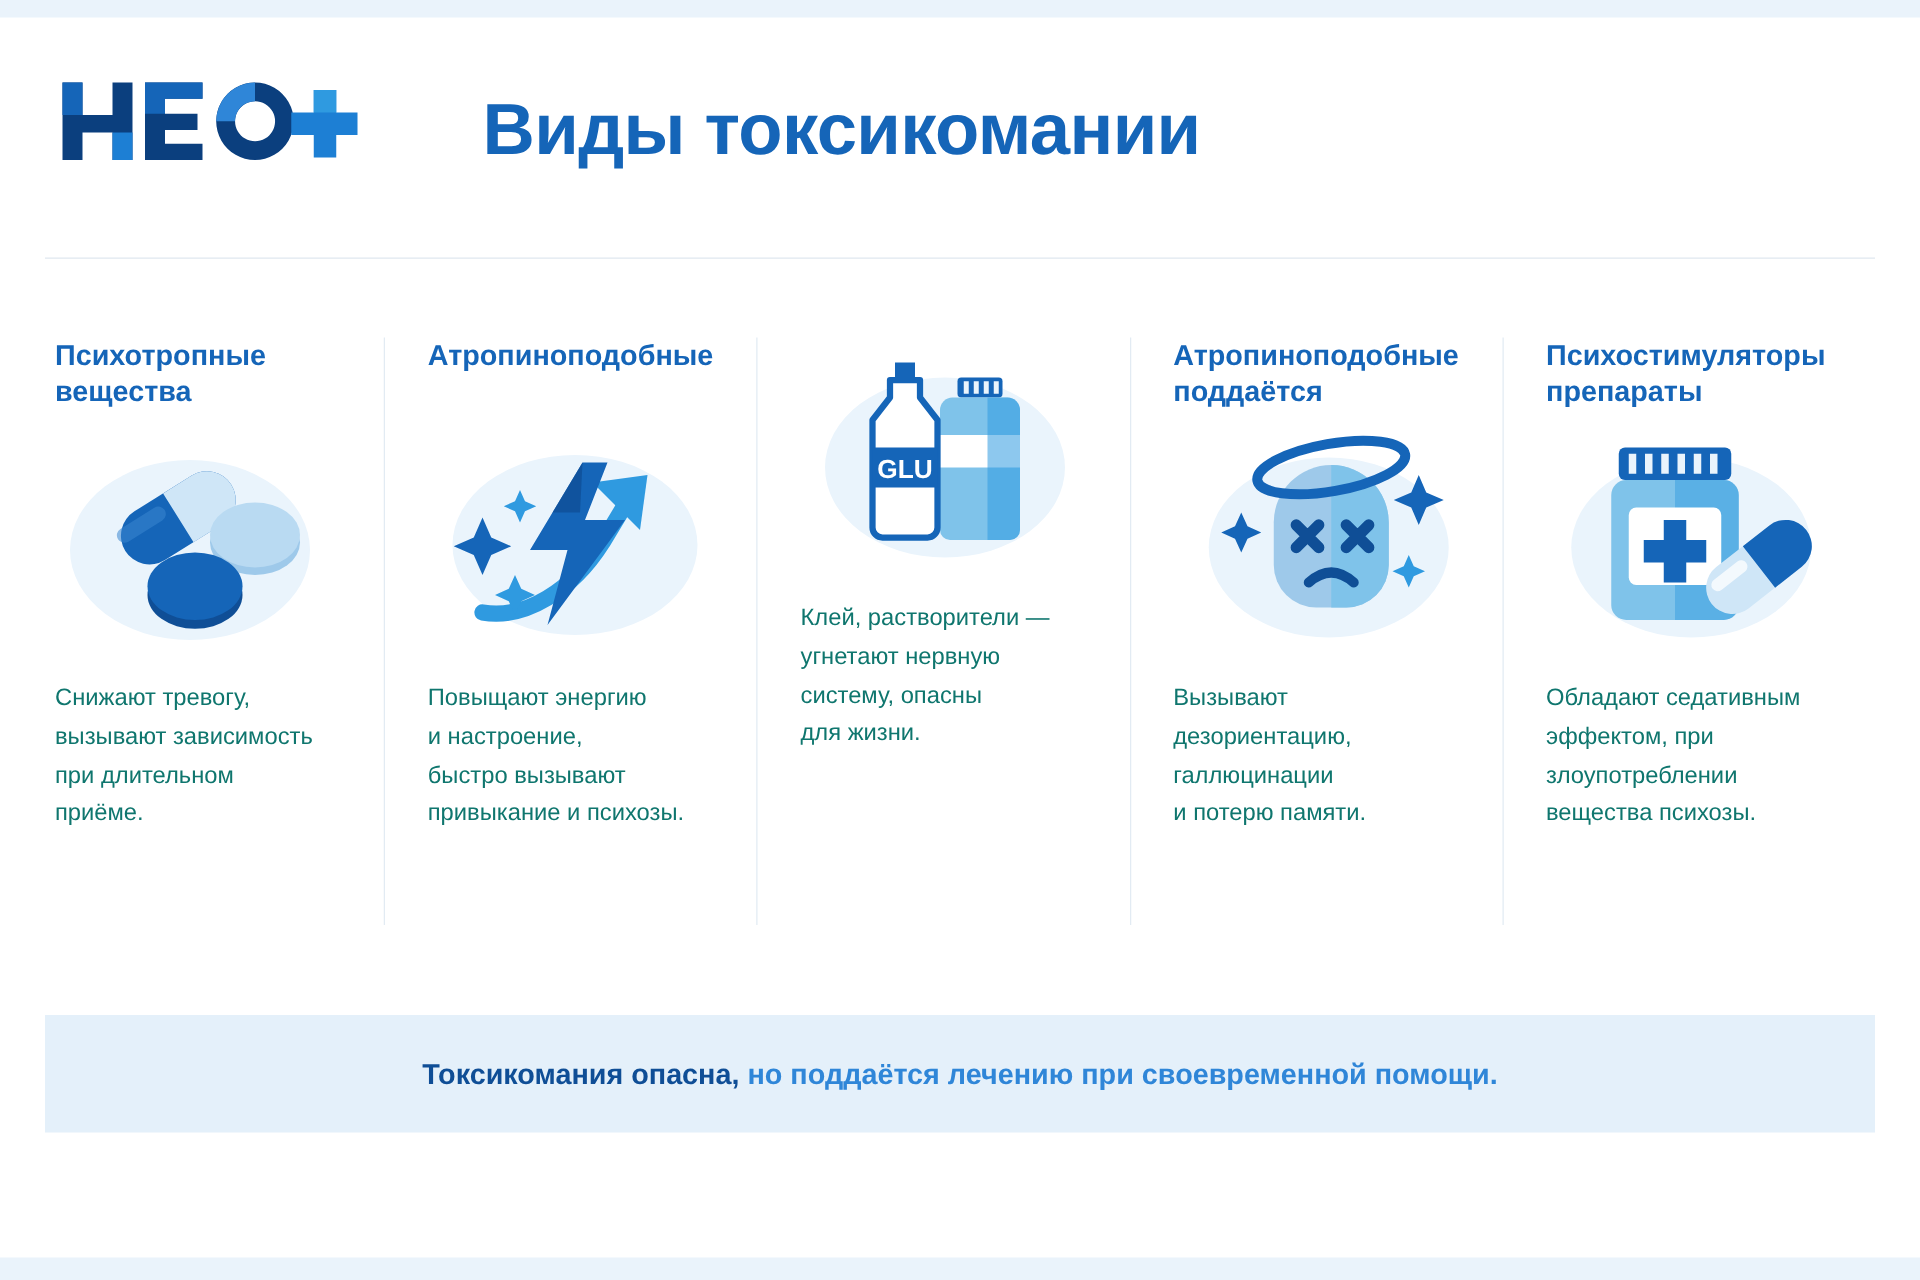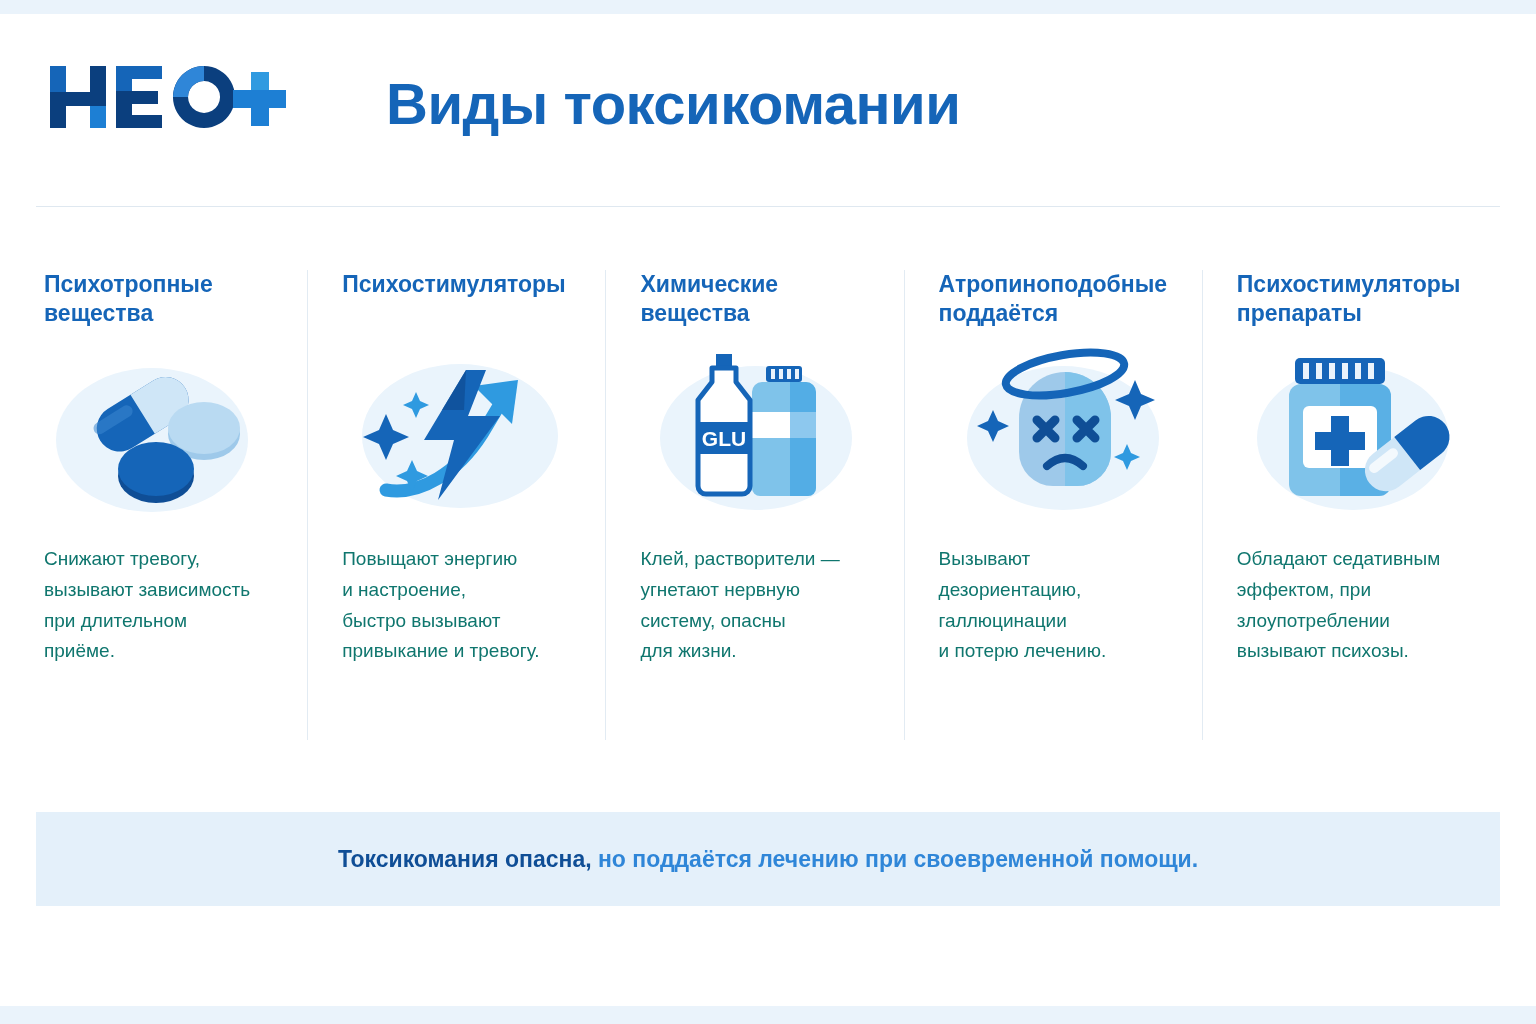--- a/index.html
+++ b/index.html
@@ -187,44 +187,43 @@
           <ellipse cx="112" cy="121" rx="38" ry="27" fill="#1565b8"></ellipse>
         </svg>
       </div>
       <div class="col-desc">Снижают тревогу,
 вызывают зависимость
 при длительном
 приёме.</div>
     </div>
 
     <div class="col">
-      <div class="col-title">Психостимуляторы</div>
+      <div class="col-title">Атропиноподобные</div>
       <div class="icon-wrap">
         <svg width="240" height="180" viewBox="0 0 240 180" xmlns="http://www.w3.org/2000/svg">
           <ellipse cx="118" cy="88" rx="98" ry="72" fill="#eaf4fc"></ellipse>
 
           <path d="M44 142 C78 148 116 124 140 86 L158 56" stroke="#2f9ae0" stroke-width="13" fill="none" stroke-linecap="round"></path>
           <path d="M132 38 L176 32 L170 76 Z" fill="#2f9ae0"></path>
 
           <path d="M124 22 L82 92 h30 l-16 60 l62 -84 h-32 l18 -46 Z" fill="#1565b8"></path>
           <path d="M124 22 L100 62 h22 Z" fill="#0f4e96" opacity="0.75"></path>
 
           <path d="M44 66 l7 16 l16 7 l-16 7 l-7 16 l-7 -16 l-16 -7 l16 -7 Z" fill="#1565b8"></path>
           <path d="M70 112 l5 11 l11 5 l-11 5 l-5 11 l-5 -11 l-11 -5 l11 -5 Z" fill="#2f9ae0"></path>
           <path d="M74 44 l4 9 l9 4 l-9 4 l-4 9 l-4 -9 l-9 -4 l9 -4 Z" fill="#2f9ae0"></path>
         </svg>
       </div>
       <div class="col-desc">Повыщают энергию
 и настроение,
 быстро вызывают
-привыкание и тревогу.</div>
-    </div>
-
-    <div class="col">
-      <div class="col-title">Химические вещества</div>
+привыкание и психозы.</div>
+    </div>
+
+    <div class="col">
       <div class="icon-wrap">
         <svg width="240" height="180" viewBox="0 0 240 180" xmlns="http://www.w3.org/2000/svg">
           <ellipse cx="116" cy="90" rx="96" ry="72" fill="#eaf4fc"></ellipse>
 
           <rect x="126" y="18" width="36" height="16" rx="3" fill="#1565b8"></rect>
           <path d="M122 34 h44 a10 10 0 0 1 10 10 v96 a8 8 0 0 1 -8 8 h-48 a8 8 0 0 1 -8 -8 V44 a10 10 0 0 1 10 -10 Z" fill="#7fc3ea"></path>
           <rect x="112" y="64" width="64" height="26" fill="#ffffff"></rect>
           <path d="M150 34 h16 a10 10 0 0 1 10 10 v96 a8 8 0 0 1 -8 8 h-18 Z" fill="#2f9ae0" opacity="0.55"></path>
           <rect x="131" y="21" width="4" height="10" fill="#eaf4fc"></rect>
           <rect x="139" y="21" width="4" height="10" fill="#eaf4fc"></rect>
@@ -262,21 +261,21 @@
           <ellipse cx="126" cy="26" rx="60" ry="19" fill="none" stroke="#1565b8" stroke-width="8" transform="rotate(-10 126 26)"></ellipse>
 
           <path d="M196 32 l6 14 l14 6 l-14 6 l-6 14 l-6 -14 l-14 -6 l14 -6 Z" fill="#1565b8"></path>
           <path d="M54 62 l5 11 l11 5 l-11 5 l-5 11 l-5 -11 l-11 -5 l11 -5 Z" fill="#1565b8"></path>
           <path d="M188 96 l4 9 l9 4 l-9 4 l-4 9 l-4 -9 l-9 -4 l9 -4 Z" fill="#2f9ae0"></path>
         </svg>
       </div>
       <div class="col-desc">Вызывают
 дезориентацию,
 галлюцинации
-и потерю лечению.</div>
+и потерю памяти.</div>
     </div>
 
     <div class="col">
       <div class="col-title">Психостимуляторы препараты</div>
       <div class="icon-wrap">
         <svg width="240" height="180" viewBox="0 0 240 180" xmlns="http://www.w3.org/2000/svg">
           <ellipse cx="116" cy="90" rx="96" ry="72" fill="#eaf4fc"></ellipse>
 
           <rect x="58" y="10" width="90" height="26" rx="5" fill="#1565b8"></rect>
           <g fill="#eaf4fc">
@@ -297,21 +296,21 @@
           <g transform="rotate(-38 168 106)">
             <rect x="122" y="86" width="96" height="42" rx="21" fill="#cfe6f7"></rect>
             <path d="M170 86 h27 a21 21 0 0 1 0 42 h-27 Z" fill="#1565b8"></path>
             <rect x="130" y="93" width="34" height="10" rx="5" fill="#ffffff" opacity="0.75"></rect>
           </g>
         </svg>
       </div>
       <div class="col-desc">Обладают седативным
 эффектом, при
 злоупотреблении
-вызывают психозы.</div>
+вещества психозы.</div>
     </div>
 
   </div>
 
   <div class="footer-banner">
     <div class="footer-text">
       <span class="strong">Токсикомания опасна,</span><span class="light"> но поддаётся лечению при своевременной помощи.</span>
     </div>
   </div>
 

